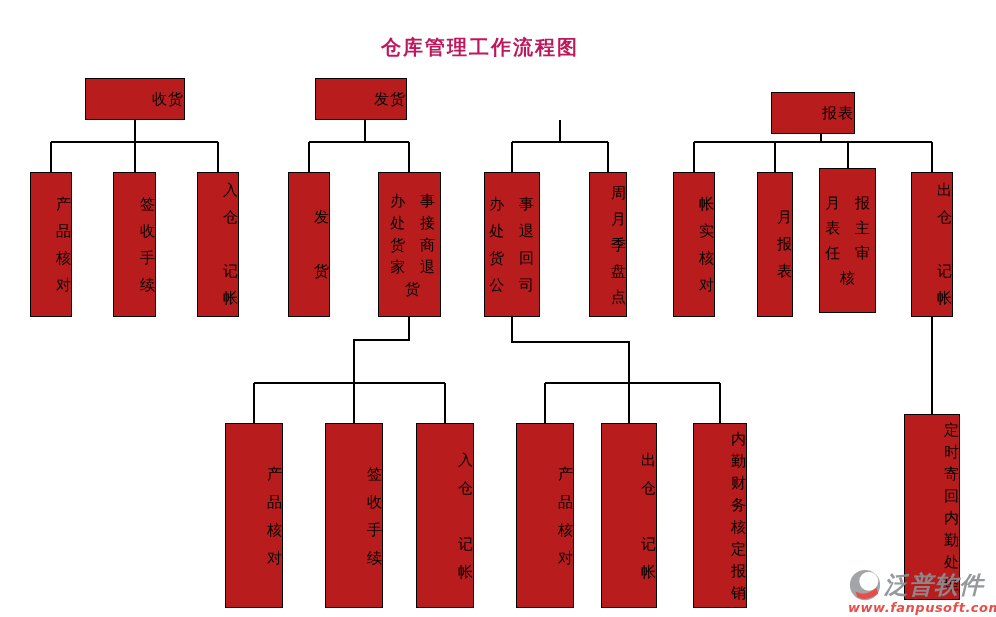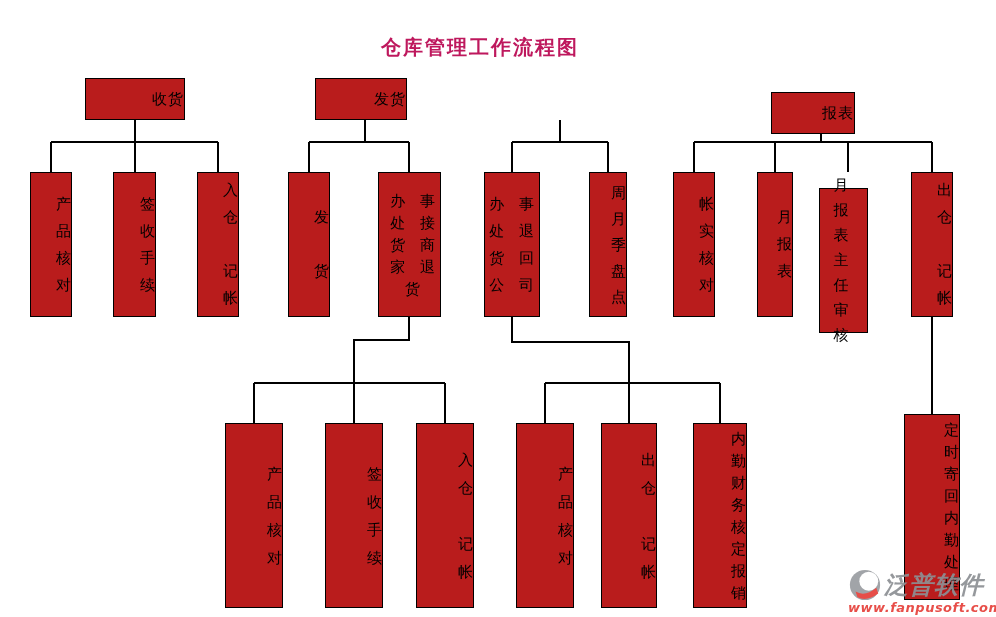--- a/index.html
+++ b/index.html
@@ -126,21 +126,21 @@
     <span class="vtext">帐
 实
 核
 对</span>
   </div>
   <div class="box" style="left:757px;top:172px;width:36px;height:145px">
     <span class="vtext">月
 报
 表</span>
   </div>
-  <div class="box cols" style="left:819px;top:188px;width:49px;height:145px">
+  <div class="box cols" style="left:819px;top:168px;width:57px;height:145px">
     <span class="vtext" style="line-height:25px">月 报
 表 主
 任 审
 核</span>
   </div>
   <div class="box" style="left:911px;top:172px;width:42px;height:145px">
     <span class="vtext">出
 仓
 
 记

